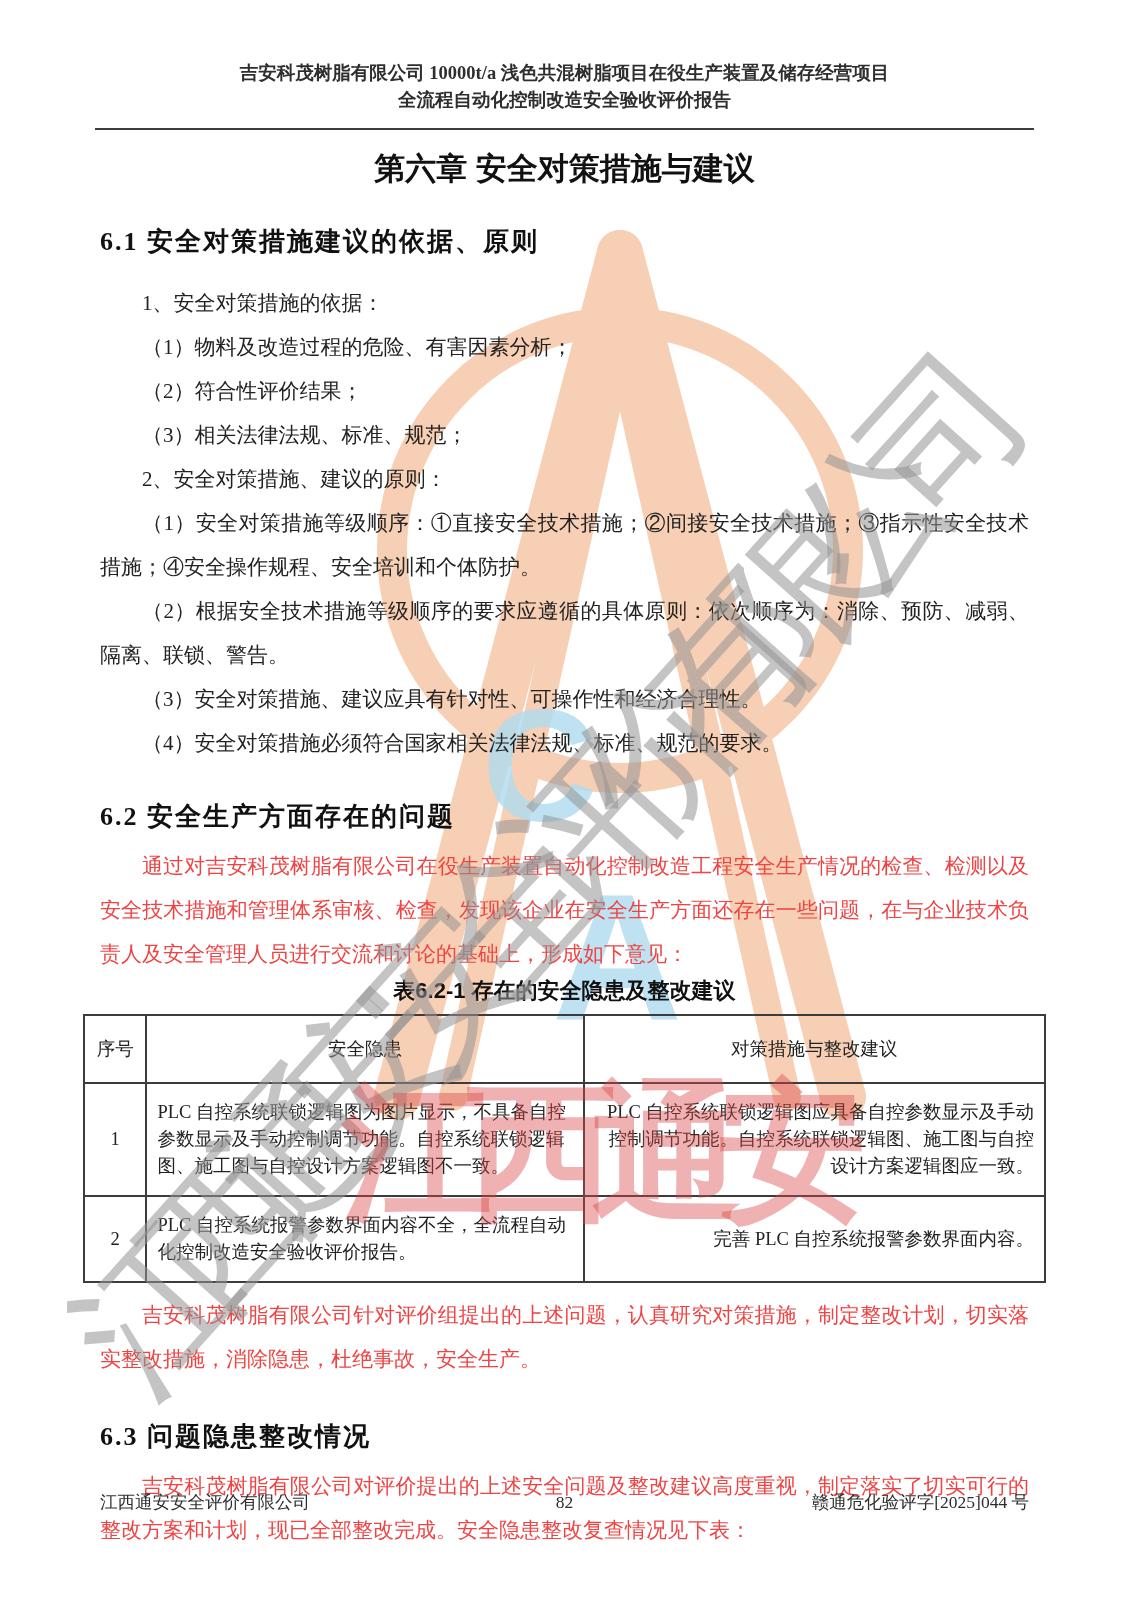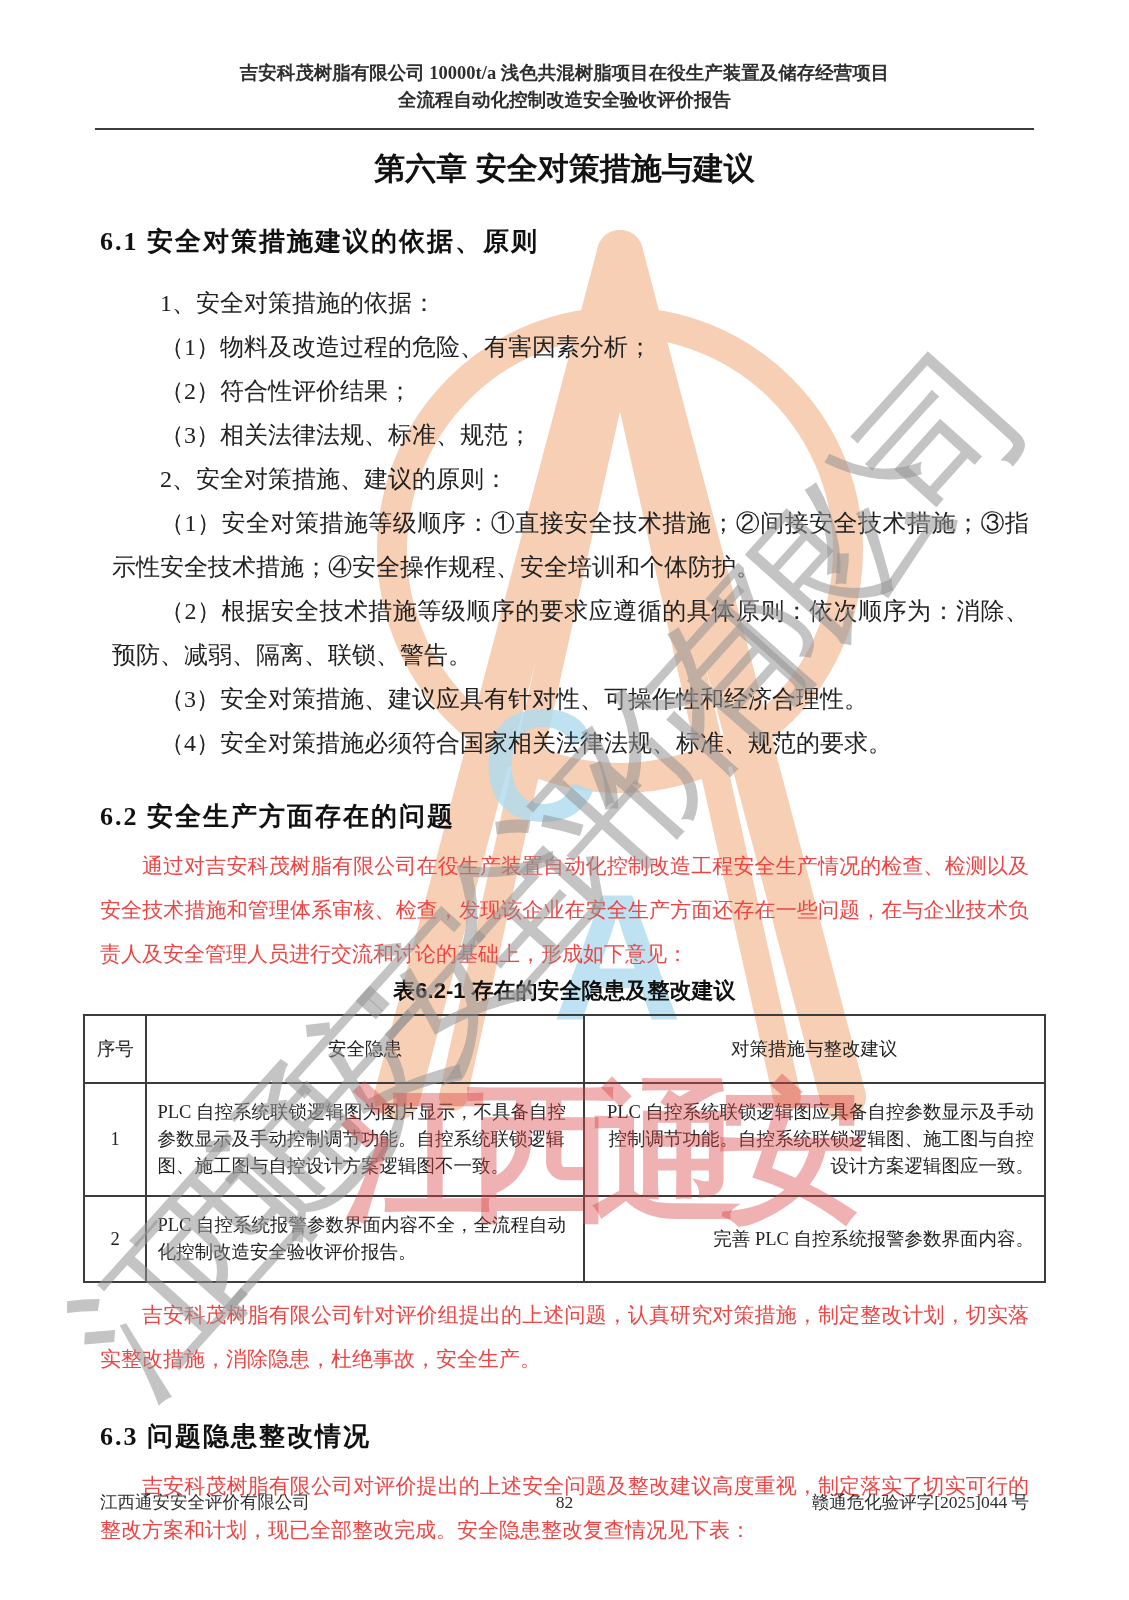--- a/index.html
+++ b/index.html
@@ -50,22 +50,22 @@
     font-family:"Liberation Serif","DejaVu Serif",serif;
     letter-spacing:2px;
   }
   .para{
     margin-top:10px;
     font-size:21px;line-height:44px;text-align:justify;
     text-indent:2em;color:#ef4444;
   }
   .items{margin-top:22px;}
   .item{
-    font-size:24px;line-height:44px;text-align:justify;
-    text-indent:2em;color:#222;margin-left:12px;
+    font-size:21px;line-height:44px;text-align:justify;
+    text-indent:2em;color:#222;
   }
   .tbl-caption{
     text-align:center;
     font-family:"Liberation Sans","DejaVu Sans",sans-serif;
     font-size:22px;font-weight:bold;color:#111;
   }
   table.tbl{
     width:calc(100% + 34px);
     margin:8px -17px 0 -17px;
     border-collapse:collapse;

